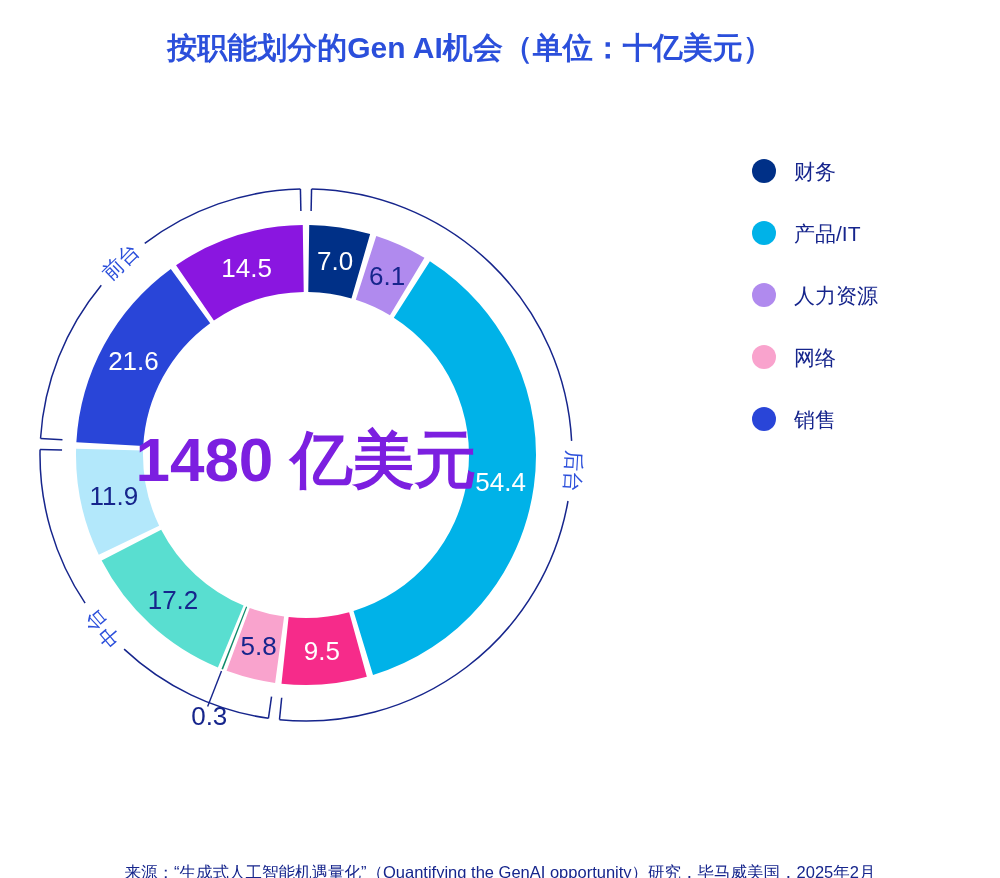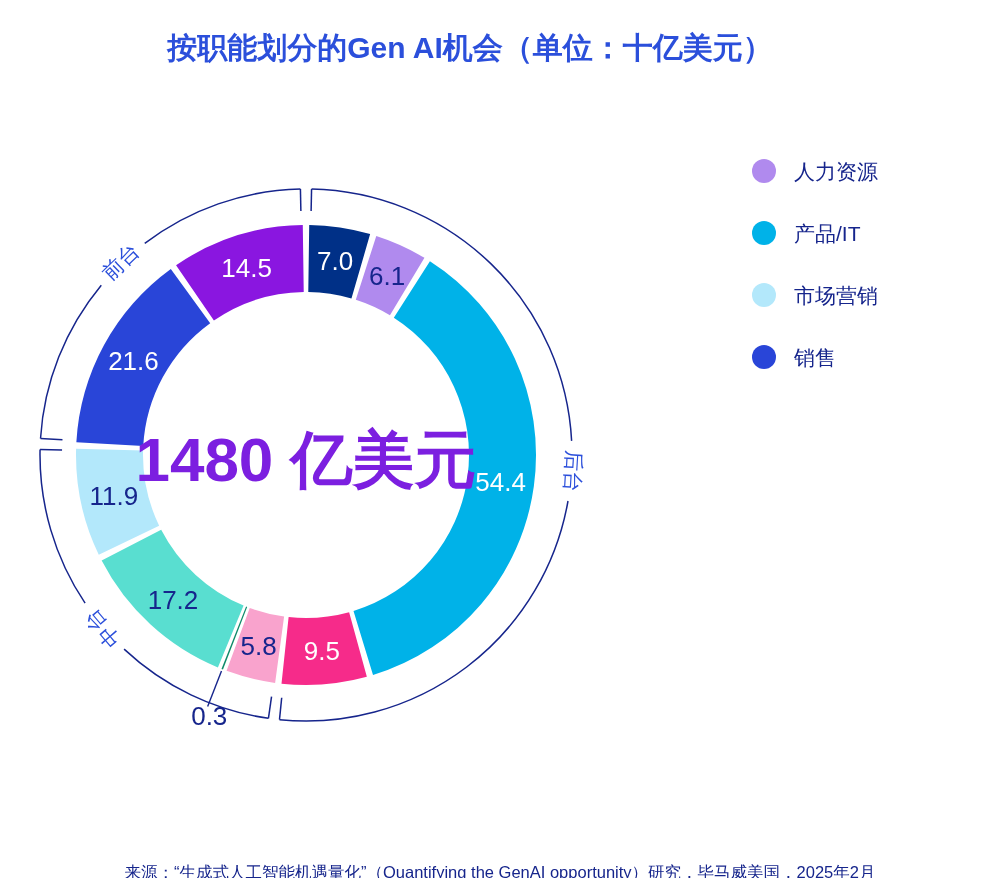--- a/index.html
+++ b/index.html
@@ -94,30 +94,34 @@
         <text x="120.44963575422184" y="166.621970409617" text-anchor="middle" dominant-baseline="central" font-size="21" fill="#2b4fdb" transform="rotate(316.1834120026972 120.44963575422184 166.621970409617)">前台</text>
         <text x="101.77859571957666" y="533.5442826304914" text-anchor="middle" dominant-baseline="central" font-size="21" fill="#2b4fdb" transform="rotate(229.64261631827378 101.77859571957666 533.5442826304914)">中台</text>
         <text x="573.5117075178703" y="376.17053928826823" text-anchor="middle" dominant-baseline="central" font-size="21" fill="#2b4fdb" transform="rotate(93.45920431557654 573.5117075178703 376.17053928826823)">后台</text>
       </g>
     <text id="center-label" x="306" y="364" text-anchor="middle" font-size="62" font-weight="bold" fill="#7c1fe0" dominant-baseline="central">1480 亿美元</text>
   </svg>
 </div>
 
 <div id="legend">
     <div class="legend-item">
-      <span class="legend-dot" style="background: rgb(176, 138, 238);"></span>
-      <span class="legend-label">人力资源</span>
+      <span class="legend-dot" style="background: rgb(0, 48, 135);"></span>
+      <span class="legend-label">财务</span>
     </div>
     <div class="legend-item">
       <span class="legend-dot" style="background: rgb(0, 178, 232);"></span>
       <span class="legend-label">产品/IT</span>
     </div>
     <div class="legend-item">
-      <span class="legend-dot" style="background: rgb(179, 232, 251);"></span>
-      <span class="legend-label">市场营销</span>
+      <span class="legend-dot" style="background: rgb(176, 138, 238);"></span>
+      <span class="legend-label">人力资源</span>
+    </div>
+    <div class="legend-item">
+      <span class="legend-dot" style="background: rgb(249, 163, 205);"></span>
+      <span class="legend-label">网络</span>
     </div>
     <div class="legend-item">
       <span class="legend-dot" style="background: rgb(41, 69, 216);"></span>
       <span class="legend-label">销售</span>
     </div>
   </div>
 
 <div id="footer" style="color: rgb(22, 37, 140);">来源：“生成式人工智能机遇量化”（Quantifying the GenAI opportunity）研究，毕马威美国，2025年2月</div>
 
 </body></html>

